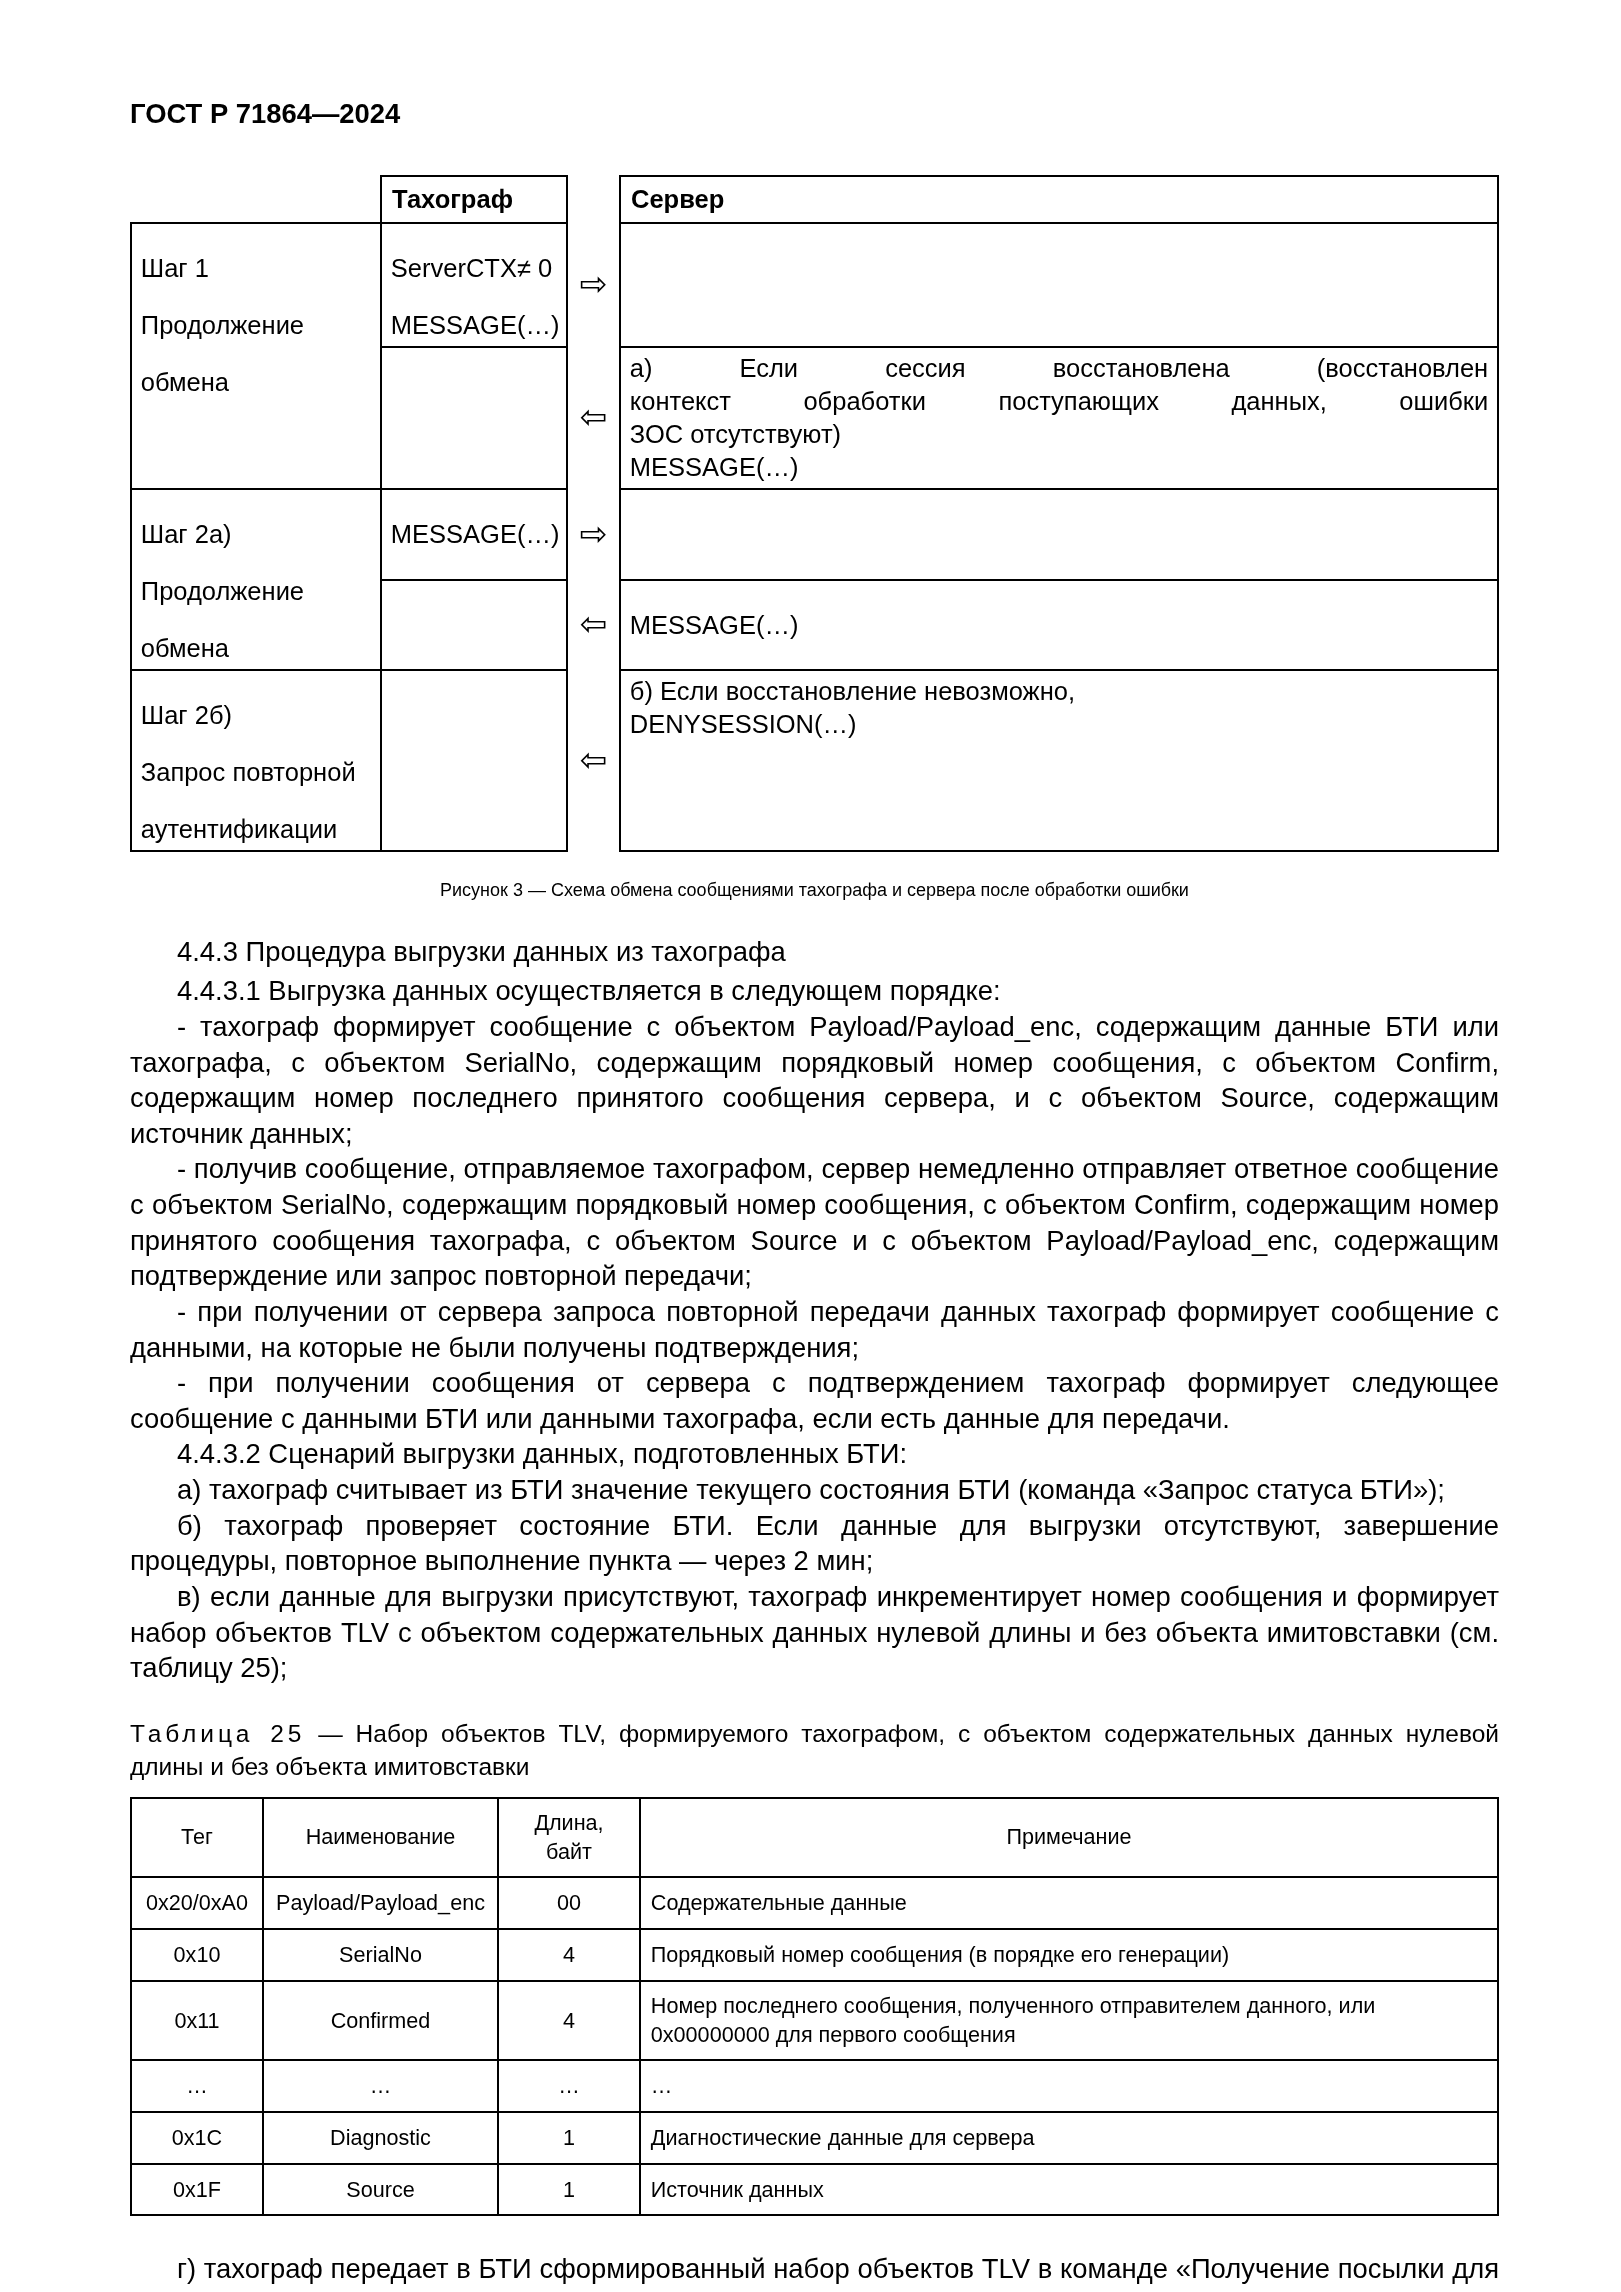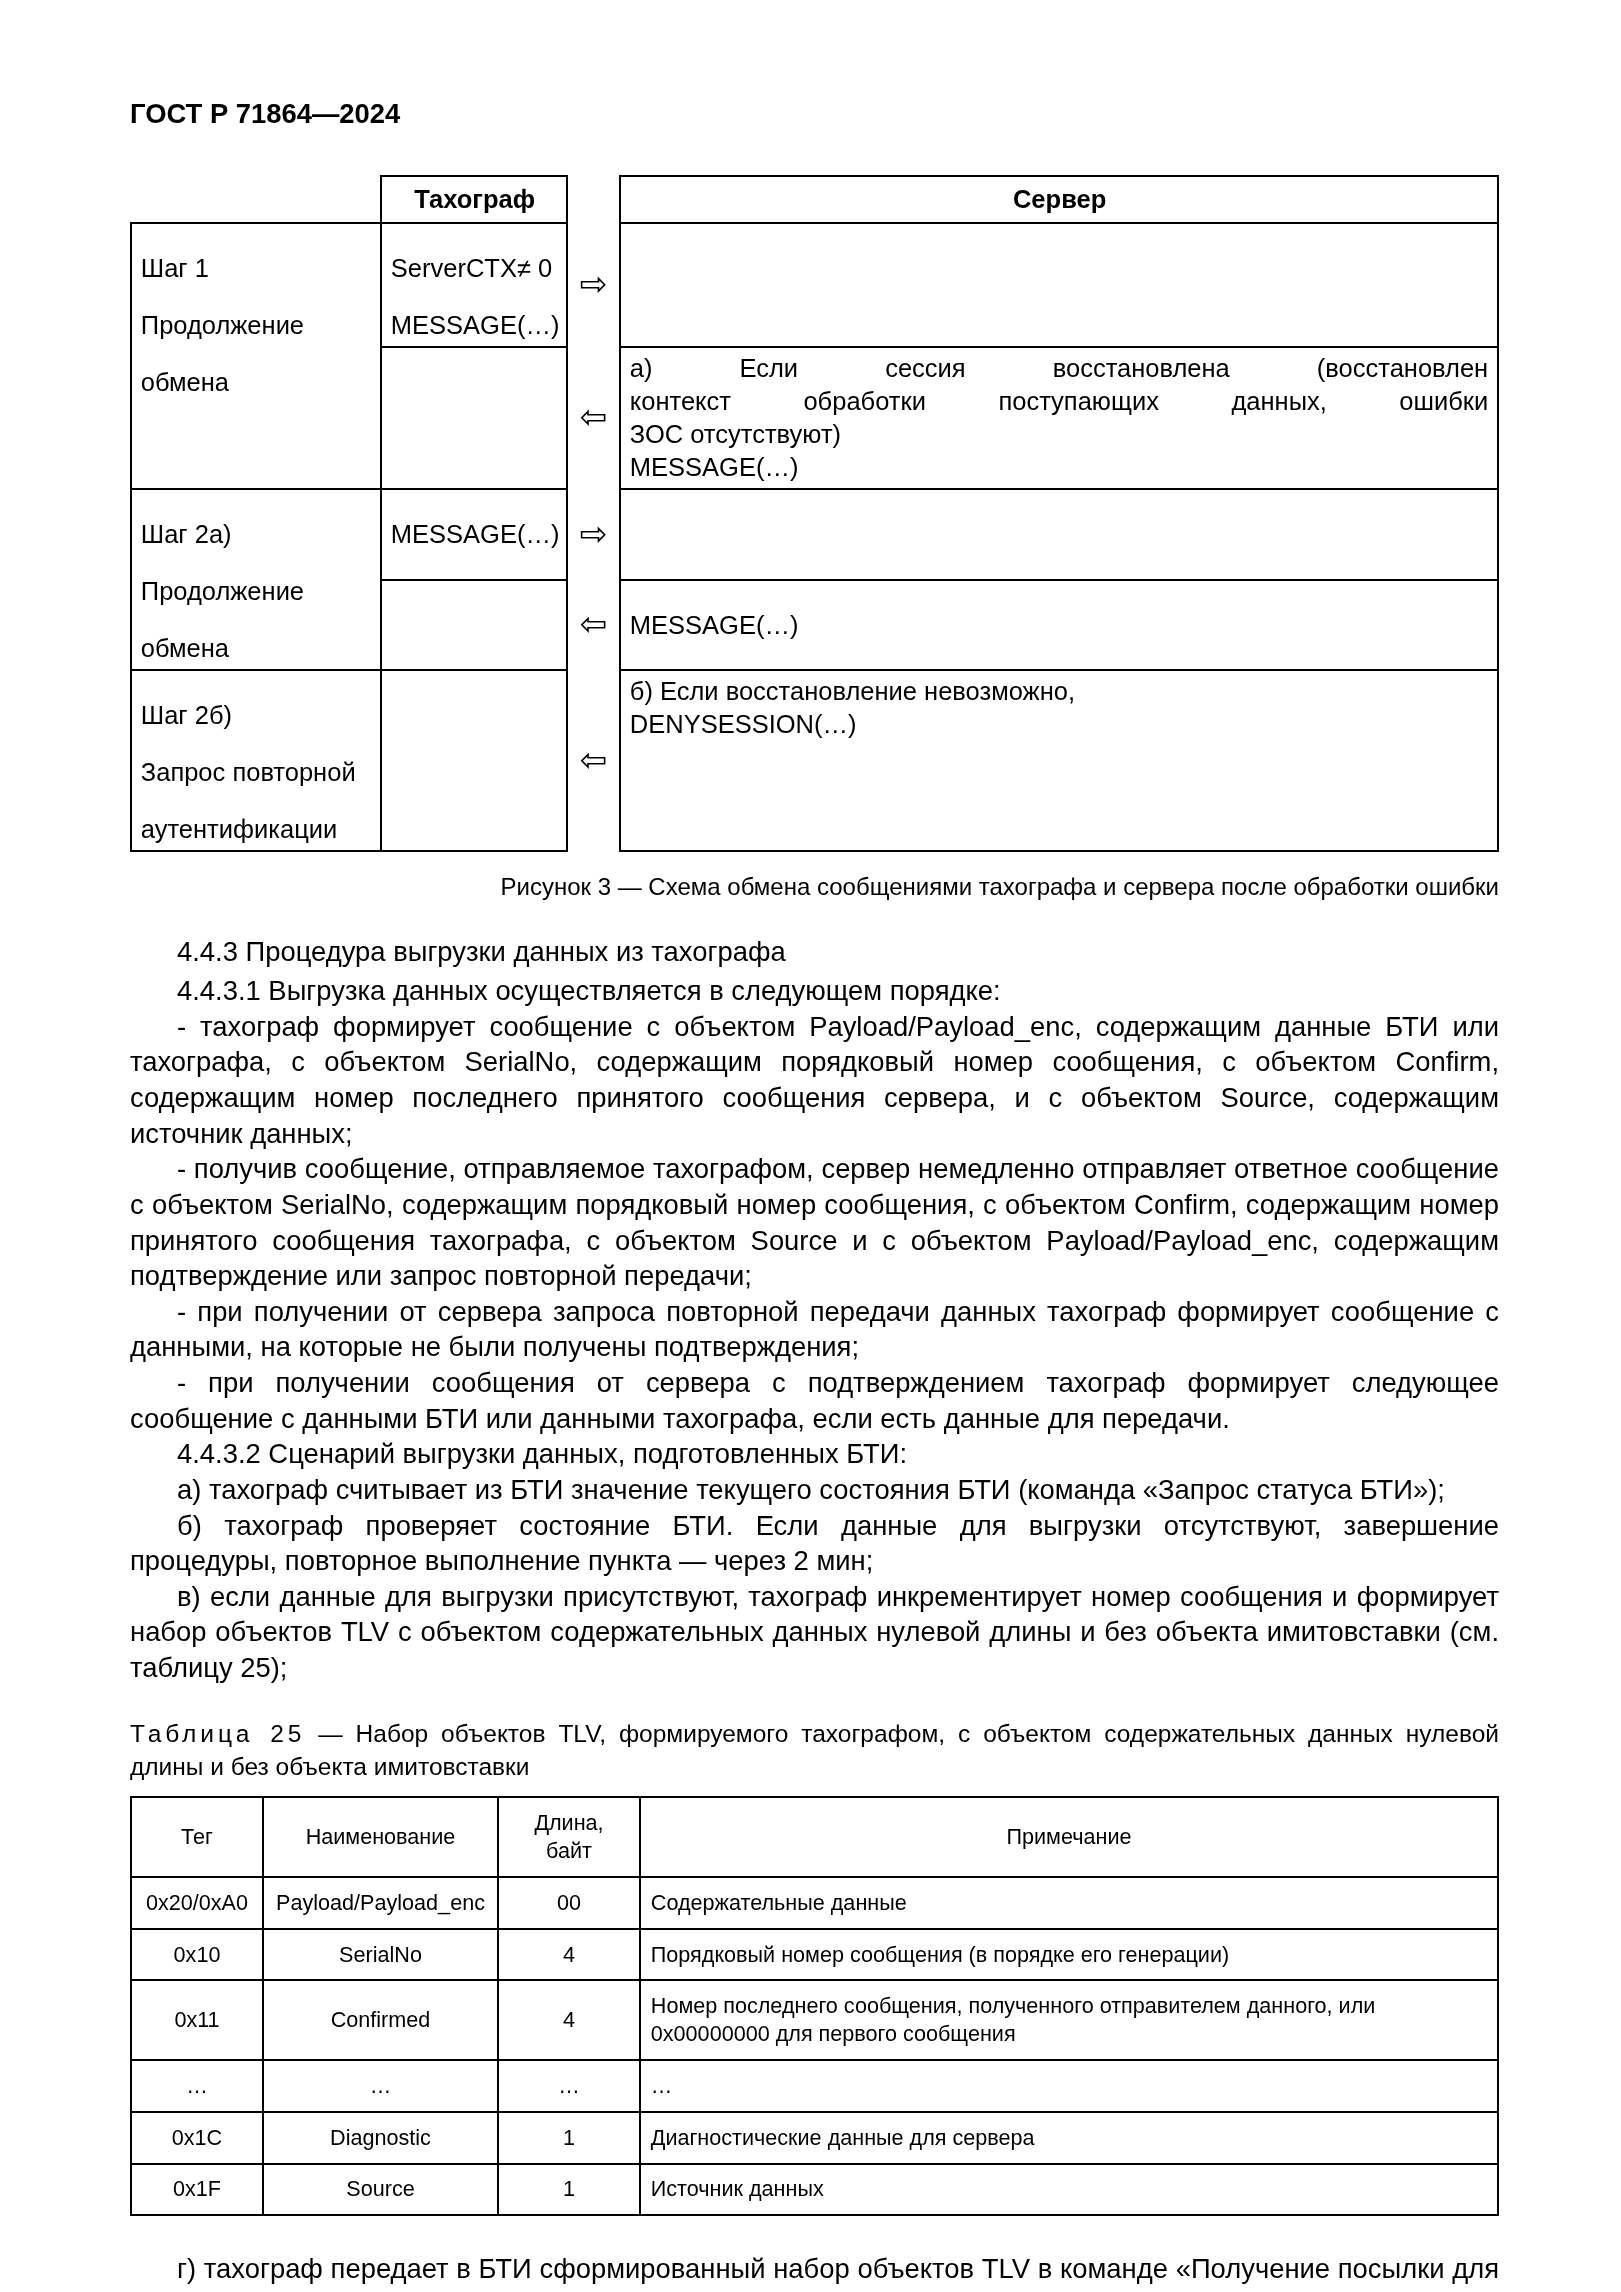--- a/index.html
+++ b/index.html
@@ -34,38 +34,38 @@
     width: 100%;
     border-collapse: collapse;
     margin-top: 15.7px;
     font-size: 25.5px;
     line-height: 1.3;
     table-layout: fixed;
   }
   .fig-table td { vertical-align: top; }
   .fig-table td.box { border: 2px solid #000; padding: 3.9px 8.8px; }
   .fig-table td.nob { border: 0 none; }
-  .fig-table td.hd  { font-weight: bold; text-align: center; vertical-align: middle; padding-left: 10px; }
+  .fig-table td.hd  { font-weight: bold; vertical-align: middle; padding-left: 10px; }
   .fig-table td.arrowcell {
     border: 0 none;
     text-align: center;
     vertical-align: middle;
     font-size: 33px;
     padding: 0;
   }
   .fig-table tr.hrow { height: 47px; }
   .fig-table tr.r-one { height: 55px; }
   .fl { white-space: nowrap; margin-top: 24px; }
   .flw { white-space: normal; }
   .stretch { text-align: justify; text-align-last: justify; }
 
   .fig-caption {
-    text-align: right;
-    font-size: 24px;
-    margin-top: 19px;
+    text-align: center;
+    font-size: 18px;
+    margin-top: 27px;
   }
 
   
   .section-heading {
     font-weight: normal;
     text-indent: 47px;
     margin-top: 31px;
     margin-bottom: 3.9px;
   }
 

